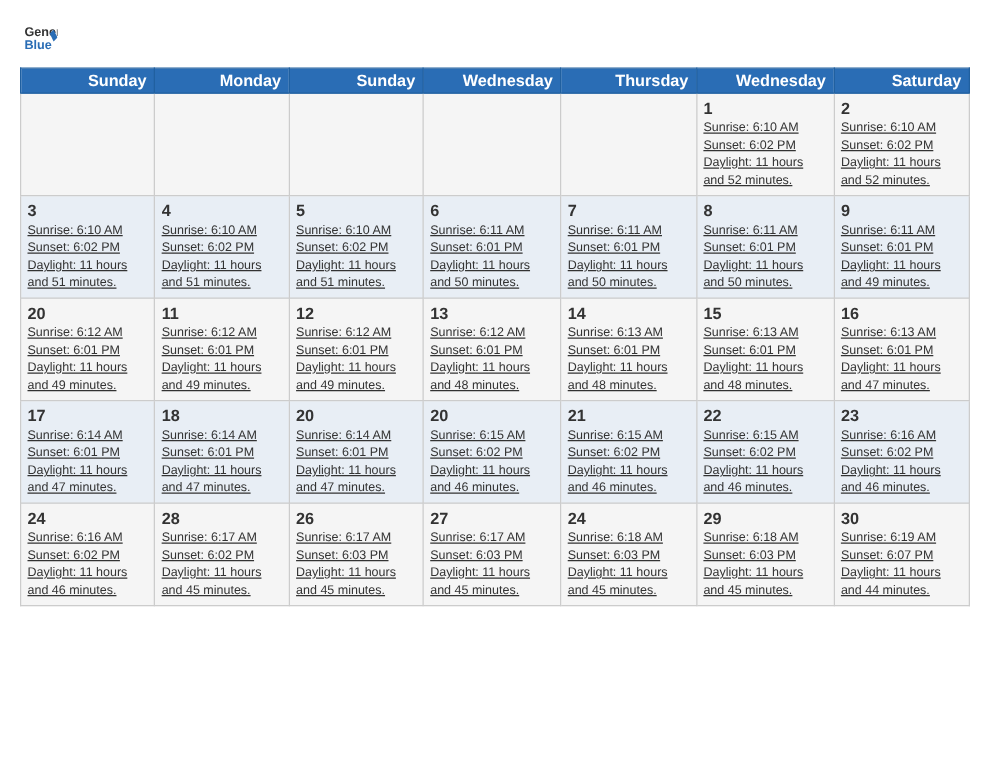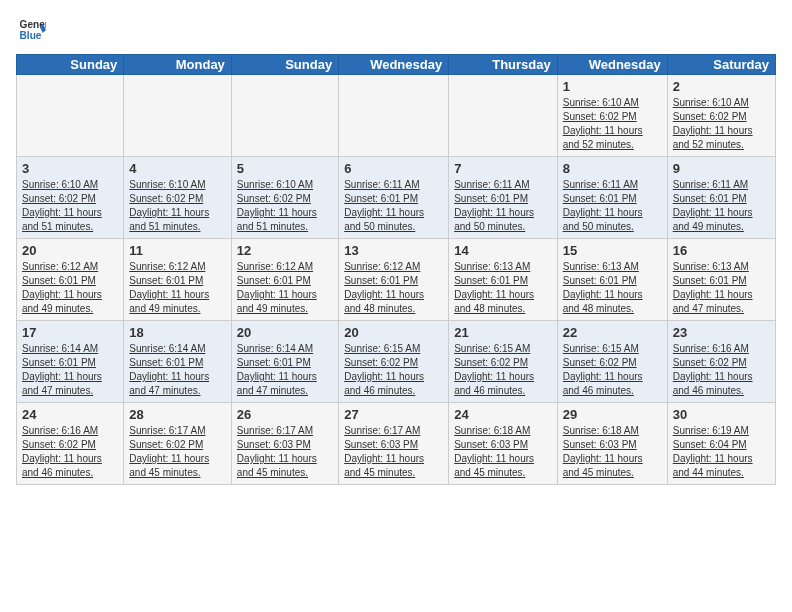--- a/index.html
+++ b/index.html
@@ -329,20 +329,20 @@
           <td>
             <span class="day-number">29</span>
             <div class="day-info" style="white-space: pre-line;">Sunrise: 6:18 AM
 Sunset: 6:03 PM
 Daylight: 11 hours
 and 45 minutes.</div>
           </td>
           <td>
             <span class="day-number">30</span>
             <div class="day-info" style="white-space: pre-line;">Sunrise: 6:19 AM
-Sunset: 6:04 PM
+Sunset: 6:07 PM
 Daylight: 11 hours
 and 44 minutes.</div>
           </td>
         </tr>
       </tbody>
   </table>
 </div>
 
 </body></html>

